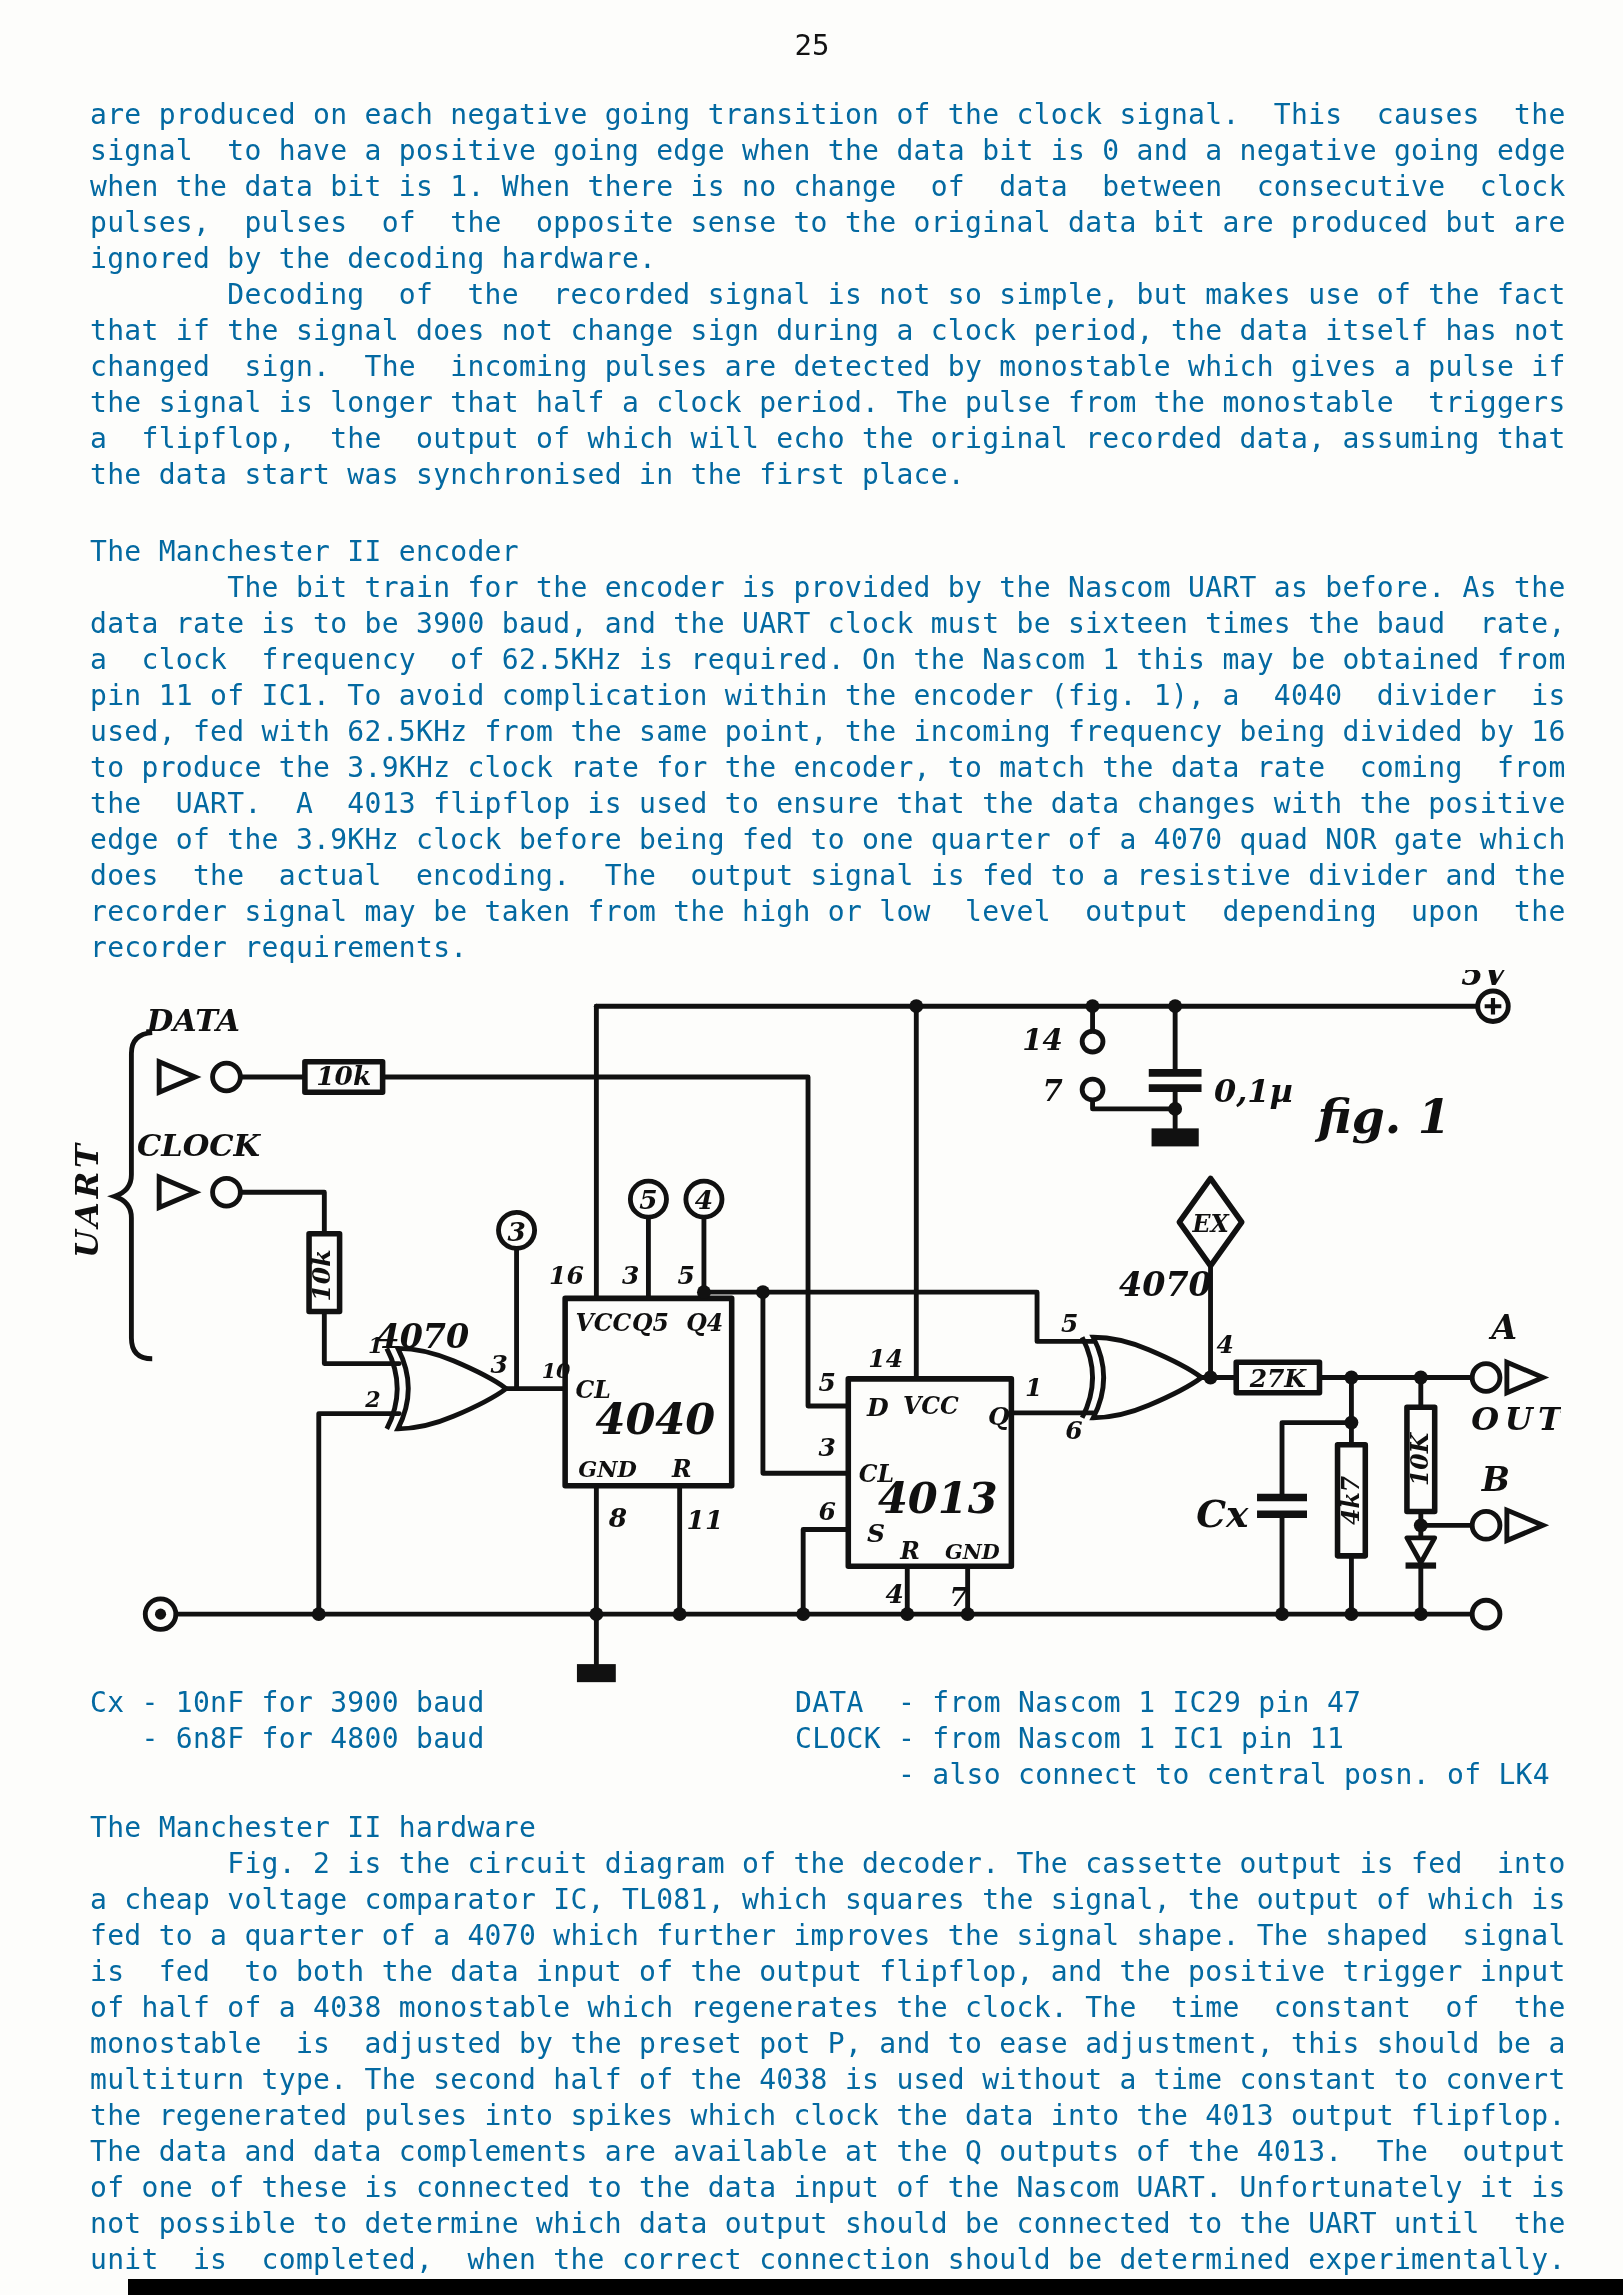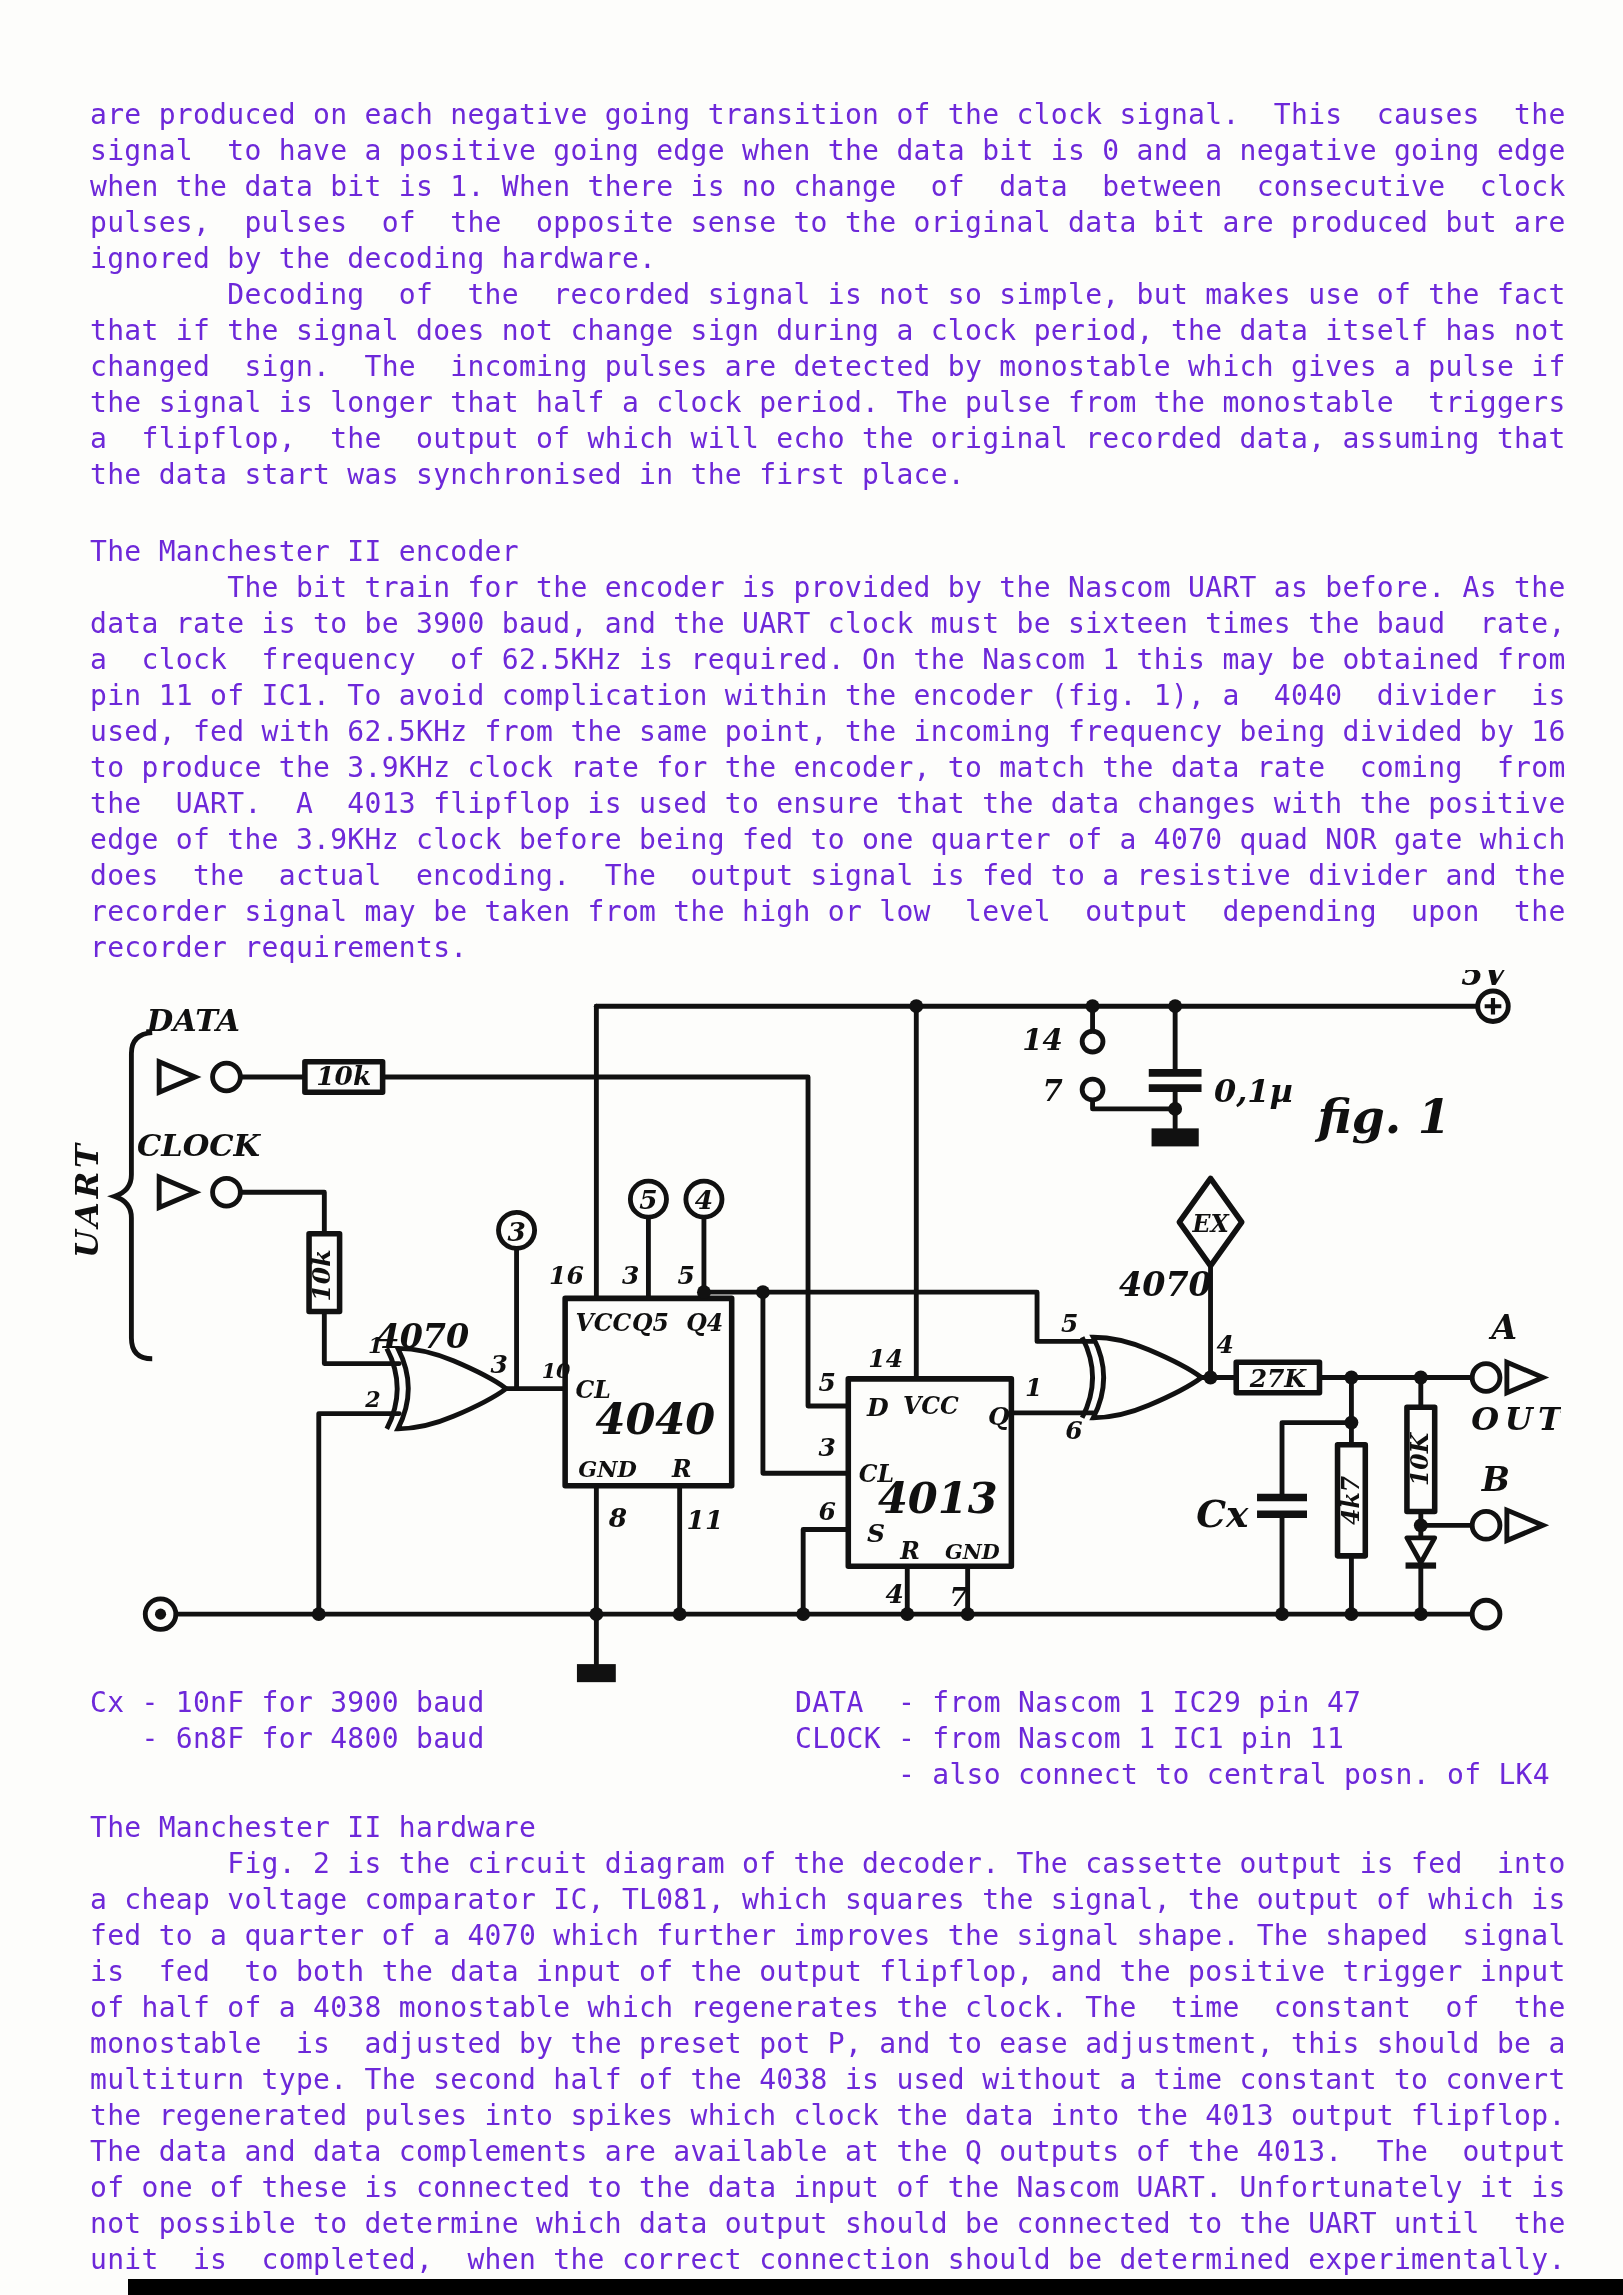--- a/index.html
+++ b/index.html
@@ -1,30 +1,31 @@
 <!DOCTYPE html>
 <html style="font-size:11px"><head>
 <meta charset="utf-8">
 <style>
   html,body{margin:0;padding:0;background:#d8d8d8;}
   .sheet{position:relative;width:1624px;height:2295px;background:#fdfdfb;overflow:hidden;
          font-family:"DejaVu Sans Mono",monospace;color:#131313;}
   .tw{position:absolute;margin:0;font:400 28px/36px "DejaVu Sans Mono",monospace;
-      white-space:pre;letter-spacing:0.3px;color:#6d28d9;}
+      white-space:pre;letter-spacing:0.3px;color:#0369a1;}
   .pageno{position:absolute;top:29px;left:0;width:100%;text-align:center;
           font:400 29px/32px "DejaVu Sans Mono",monospace;}
   .figure{position:absolute;left:62px;top:970px;}
   svg text{font-family:"DejaVu Serif",serif;font-style:italic;font-weight:700;fill:#101010;}
   .barb{position:absolute;left:128px;right:0;top:2279px;height:16.7px;background:#000;}
 </style>
 </head>
 <body>
 
 <div class="sheet">
 
+  <div class="pageno">25</div>
 
   <pre class="tw" style="left:90px;top:97px;">are produced on each negative going transition of the clock signal.  This  causes  the
 signal  to have a positive going edge when the data bit is 0 and a negative going edge
 when the data bit is 1. When there is no change  of  data  between  consecutive  clock
 pulses,  pulses  of  the  opposite sense to the original data bit are produced but are
 ignored by the decoding hardware.
         Decoding  of  the  recorded signal is not so simple, but makes use of the fact
 that if the signal does not change sign during a clock period, the data itself has not
 changed  sign.  The  incoming pulses are detected by monostable which gives a pulse if
 the signal is longer that half a clock period. The pulse from the monostable  triggers

